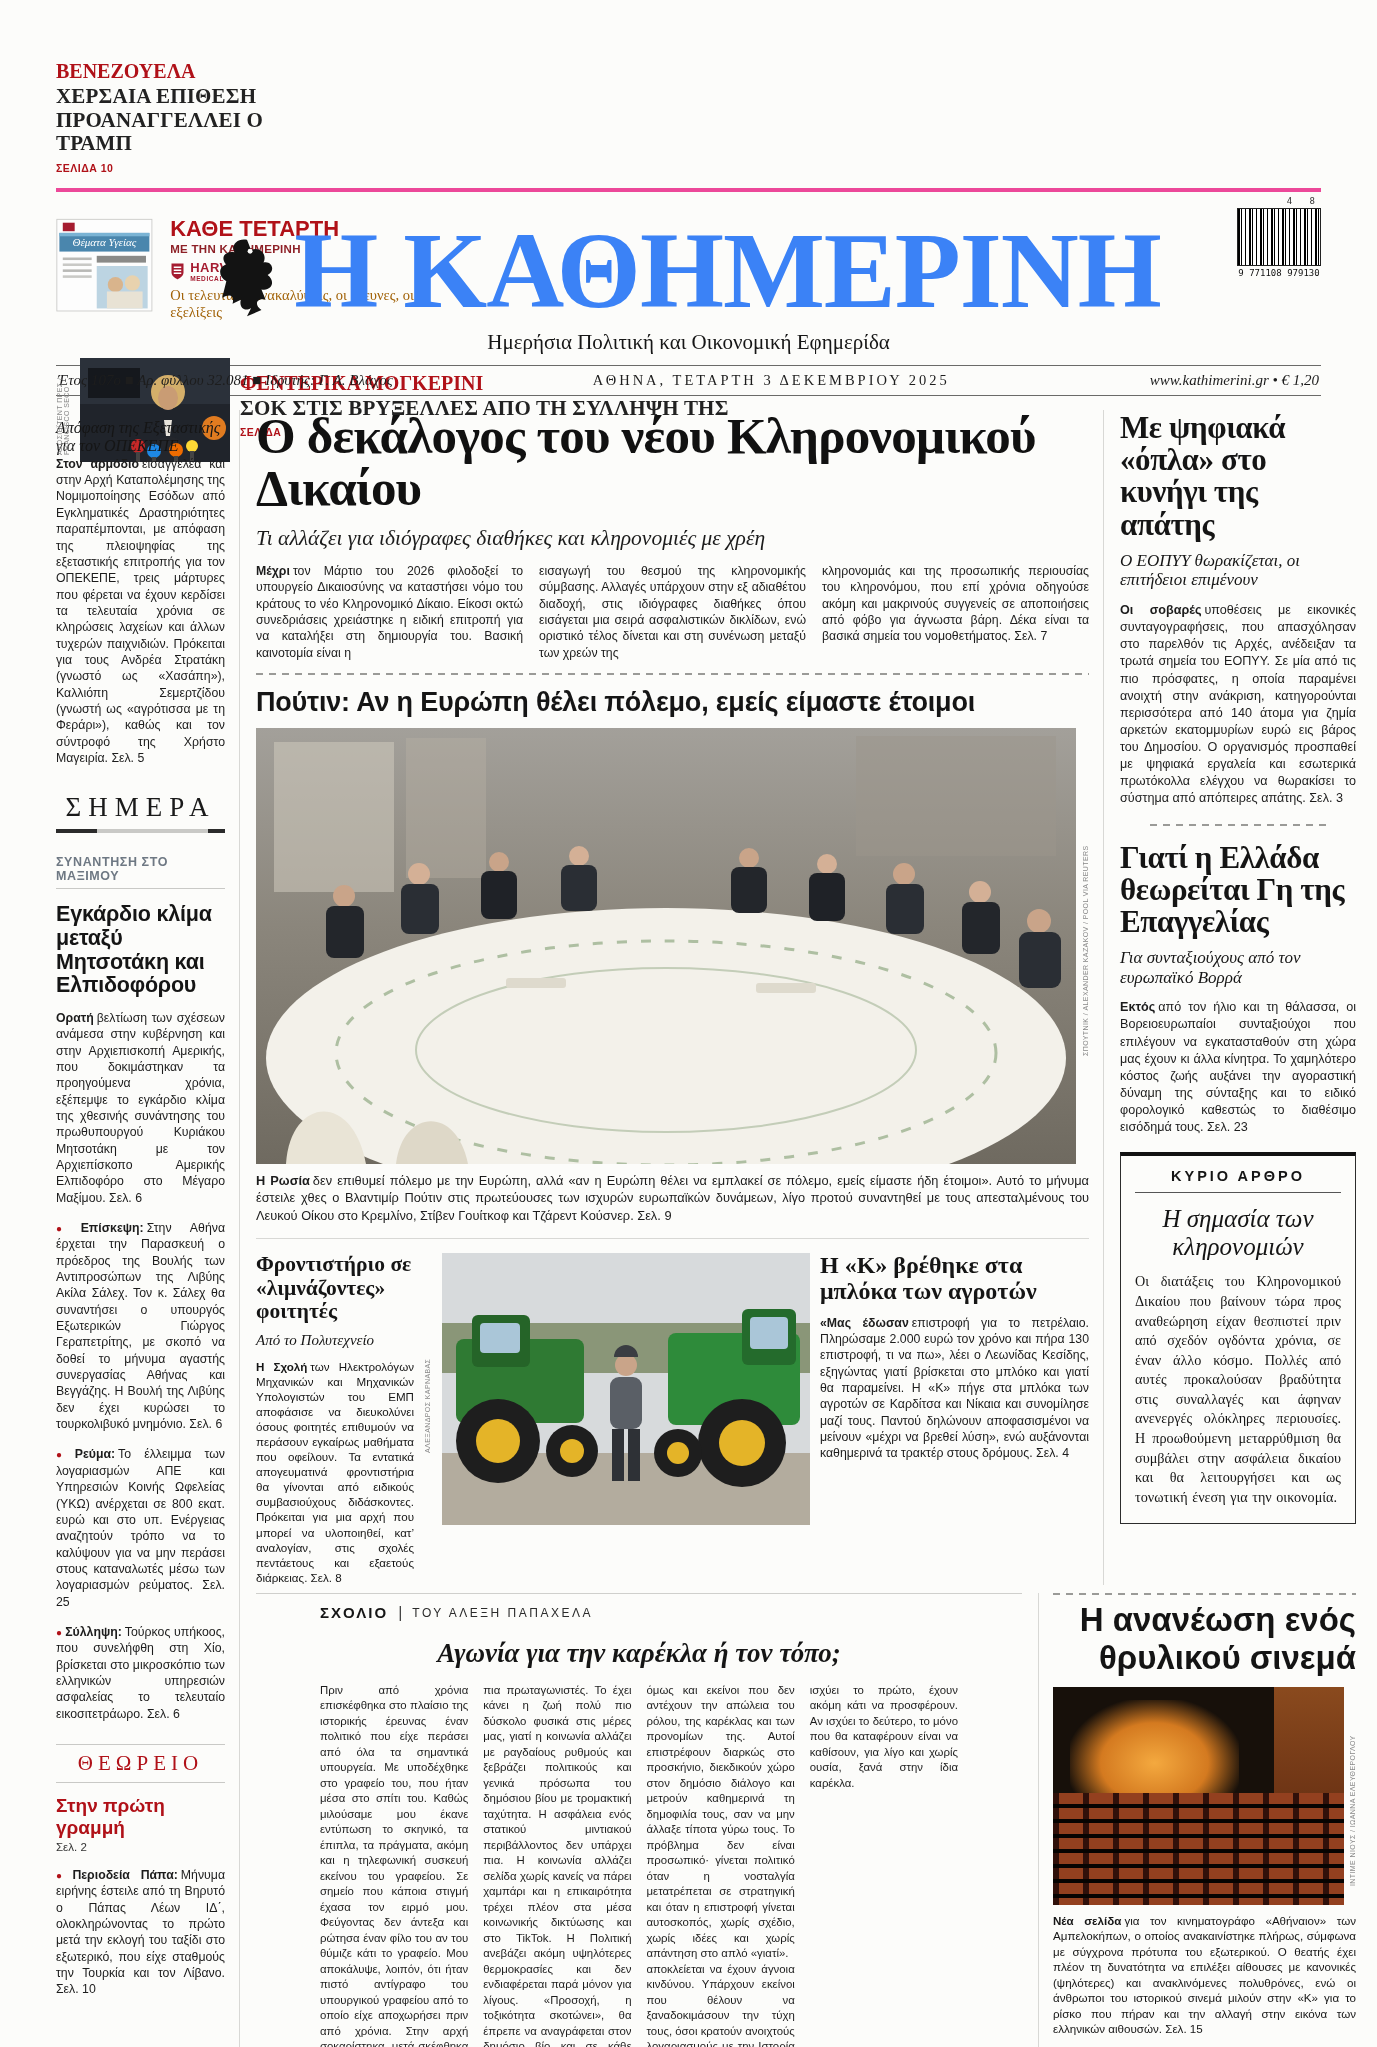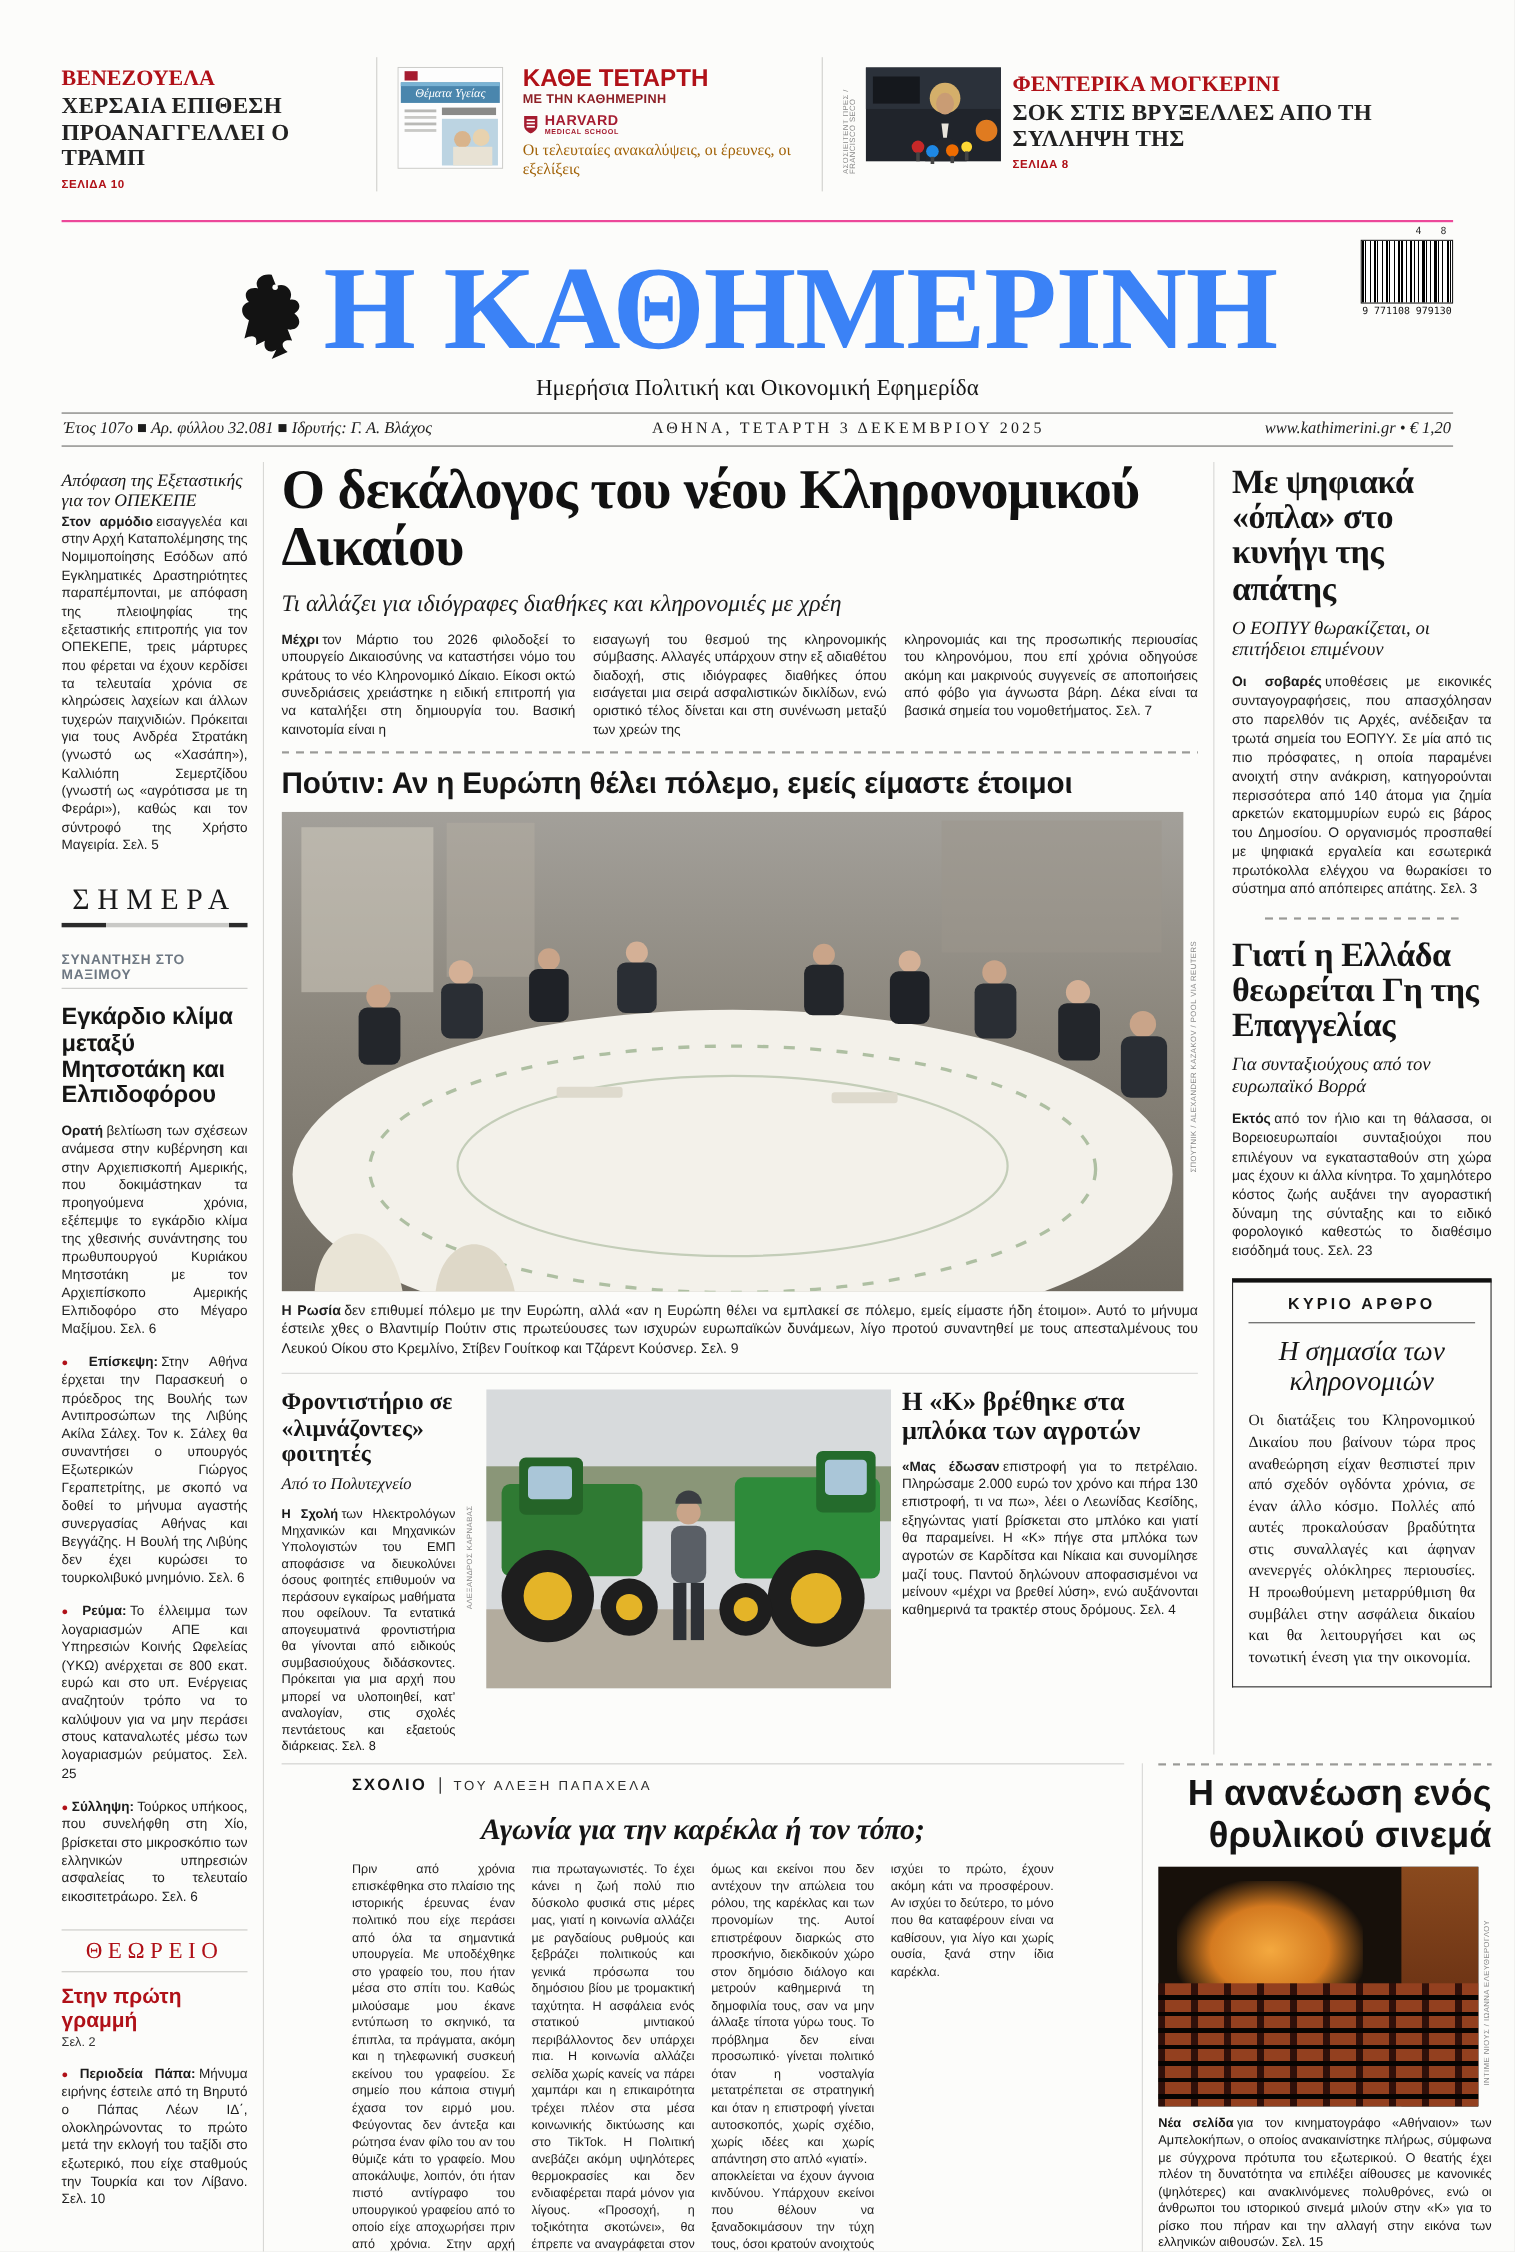--- a/index.html
+++ b/index.html
@@ -2,22 +2,22 @@
 <html lang="el"><head>
 <meta charset="utf-8">
 <style>
   html,body{margin:0;padding:0;background:#e9e9e6;}
   .page{width:1377px;height:2047px;margin:0 auto;background:#fcfcfa;color:#151515;
         box-sizing:border-box;padding:52px 56px 0;overflow:hidden;position:relative;
         font-family:"Liberation Sans",sans-serif;}
   .mono{font-family:"DejaVu Sans Mono",monospace;}
 
   
-  .teasers{display:flex;align-items:stretch;gap:18px;height:122px;padding-bottom:26px;
-           border-bottom:2px solid #ec4899;}
+  .teasers{display:flex;align-items:stretch;gap:18px;height:122px;padding-bottom:14px;
+           border-bottom:4px solid #ec4899;flex-direction:column;}
   .vrule{width:1px;background:#cfcfcc;}
   .teaser-left{width:268px;padding-top:8px;}
   .kicker-red{color:#b01118;font-family:"Liberation Serif",serif;font-weight:bold;font-size:20px;}
   .teaser-title{font-family:"Liberation Serif",serif;font-size:21px;line-height:1.12;color:#222;
                 font-weight:bold;letter-spacing:.2px;margin-top:2px;}
   .teaser-page{color:#b01118;font-size:10.5px;font-weight:bold;letter-spacing:.5px;margin-top:6px;}
   .teaser-mid{display:flex;gap:14px;width:368px;}
   .teaser-right{display:flex;gap:10px;flex:1;}
   .mid-text{padding-top:6px;}
   .mid-kicker{color:#b01118;font-family:Liberation Sans, sans-serif;font-weight:bold;font-size:22px;}

